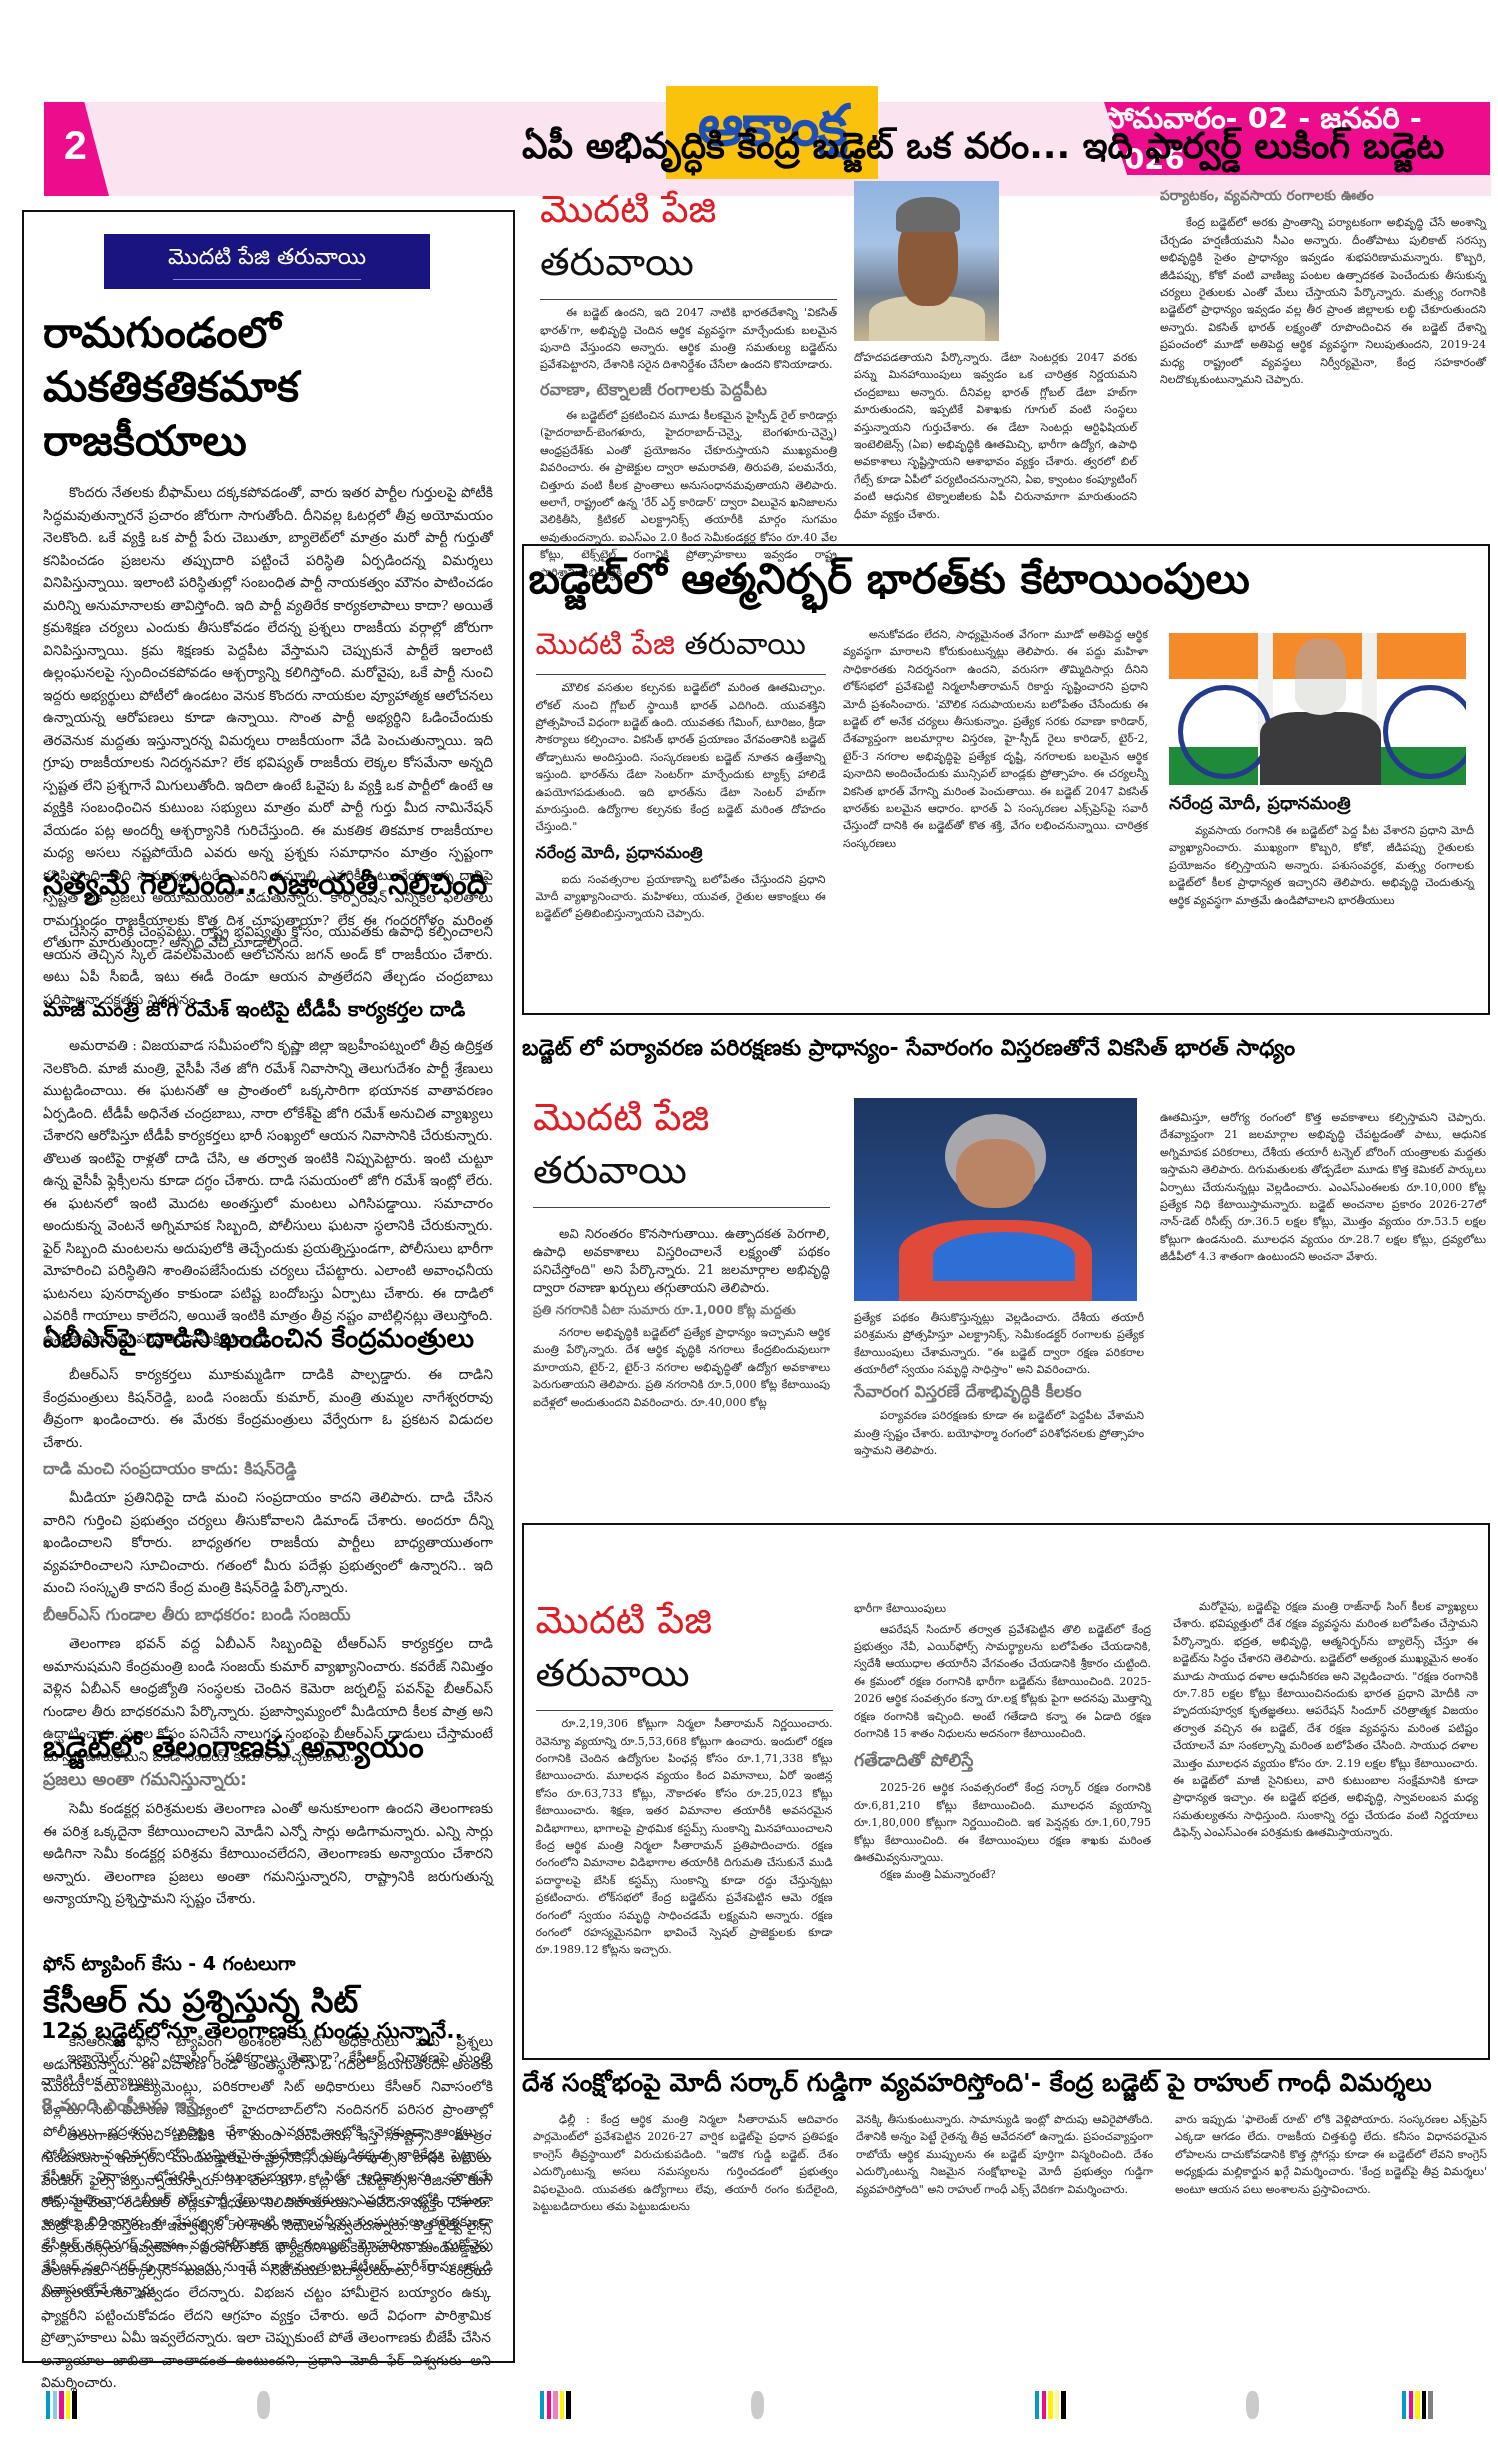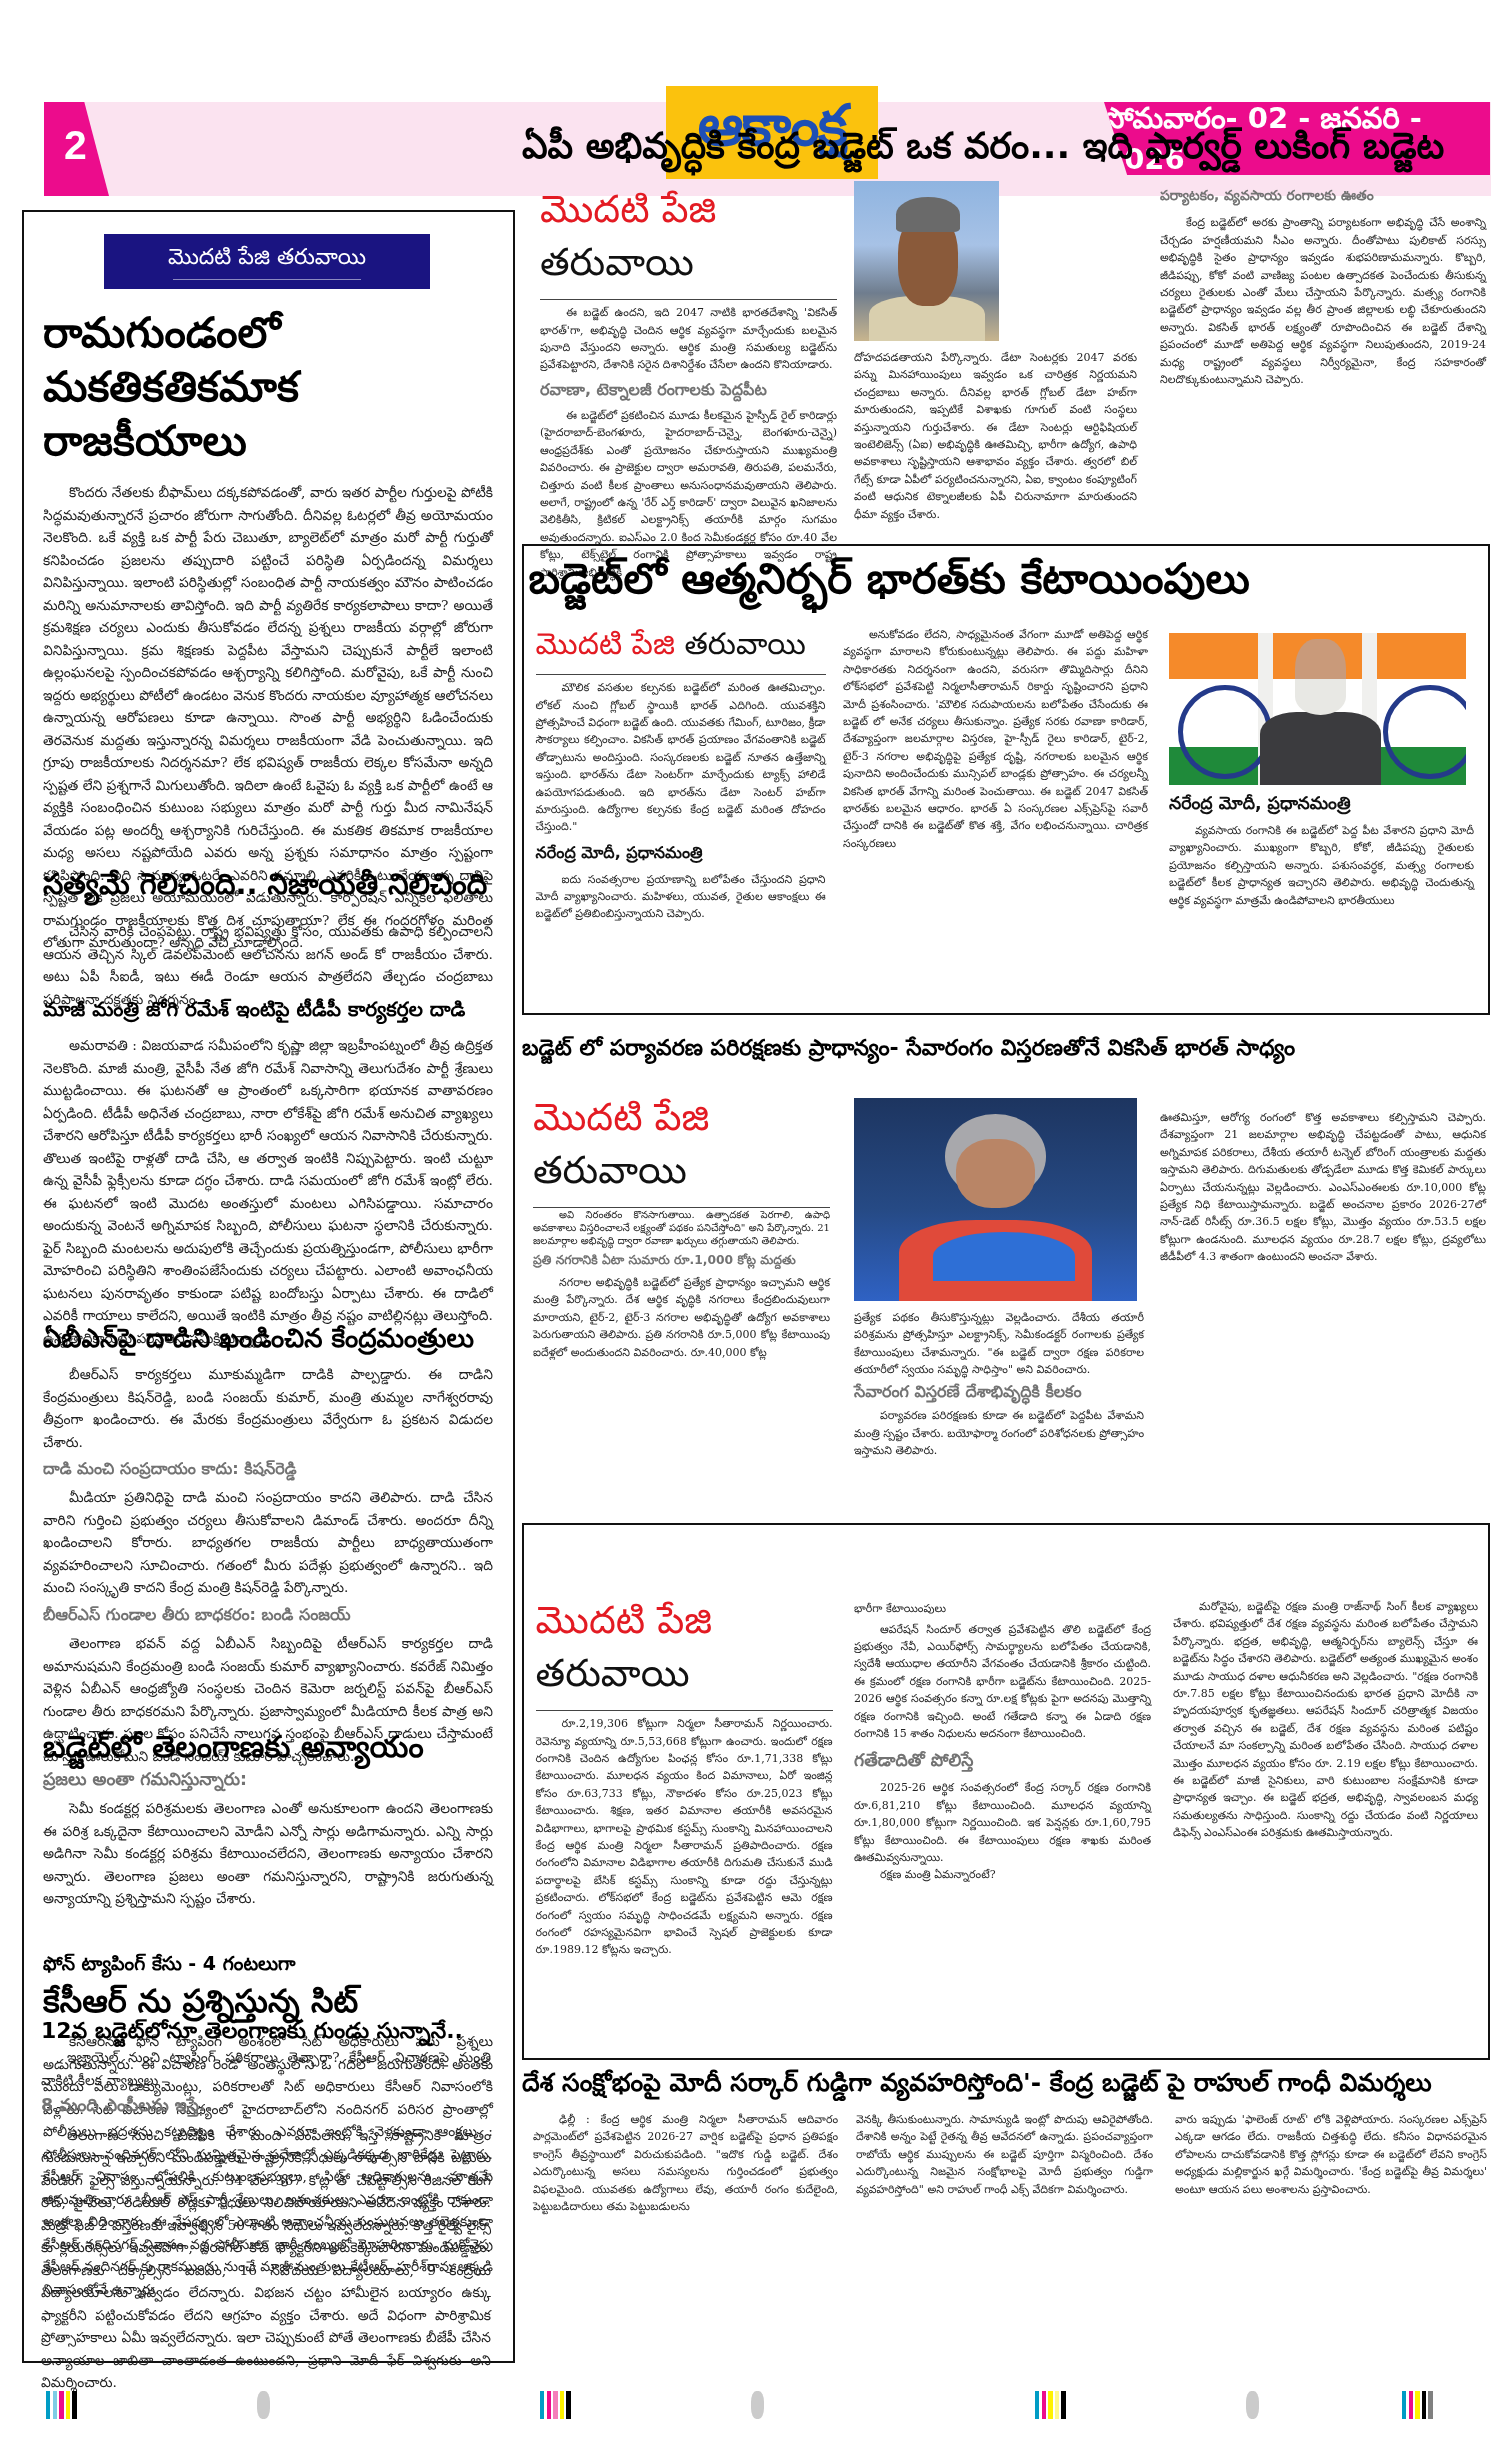--- a/index.html
+++ b/index.html
@@ -172,21 +172,21 @@
   </div>
 </div>
 
 <div>
   <h1 class="col head-xl" style="left:522px; top:1030px; width:968px; font-size:22px; line-height:35px;">బడ్జెట్ లో పర్యావరణ పరిరక్షణకు ప్రాధాన్యం- సేవారంగం విస్తరణతోనే వికసిత్ భారత్ సాధ్యం</h1>
   <div class="col" style="left:533px; top:1095px; width:297px;">
     <div class="continued">
       <span class="red">మొదటి పేజి</span>
       <span>తరువాయి</span>
     </div>
-    <p class="body-text" style="font-size:10px; line-height:13px; margin-top:0;">అవి నిరంతరం కొనసాగుతాయి. ఉత్పాదకత పెరగాలి, ఉపాధి అవకాశాలు విస్తరించాలనే లక్ష్యంతో పథకం పనిచేస్తోంది" అని పేర్కొన్నారు. 21 జలమార్గాల అభివృద్ధి ద్వారా రవాణా ఖర్చులు తగ్గుతాయని తెలిపారు.</p>
+    <p class="body-text" style="font-size:13px; line-height:18px; margin-top:17px;">అవి నిరంతరం కొనసాగుతాయి. ఉత్పాదకత పెరగాలి, ఉపాధి అవకాశాలు విస్తరించాలనే లక్ష్యంతో పథకం పనిచేస్తోంది" అని పేర్కొన్నారు. 21 జలమార్గాల అభివృద్ధి ద్వారా రవాణా ఖర్చులు తగ్గుతాయని తెలిపారు.</p>
     <h3 class="subhead" style="font-size:12.3px; margin-top:5.8px;">ప్రతి నగరానికి ఏటా సుమారు రూ.1,000 కోట్ల మద్దతు</h3>
     <p class="body-text" style="font-size:11px; line-height:17.4px; margin-top:4.4px;">నగరాల అభివృద్ధికి బడ్జెట్‌లో ప్రత్యేక ప్రాధాన్యం ఇచ్చామని ఆర్థిక మంత్రి పేర్కొన్నారు. దేశ ఆర్థిక వృద్ధికి నగరాలు కేంద్రబిందువులుగా మారాయని, టైర్-2, టైర్-3 నగరాల అభివృద్ధితో ఉద్యోగ అవకాశాలు పెరుగుతాయని తెలిపారు. ప్రతి నగరానికి రూ.5,000 కోట్ల కేటాయింపు ఐదేళ్లలో అందుతుందని వివరించారు. రూ.40,000 కోట్ల</p>
   </div>
   <div class="photo photo-fm" style="left:854px; top:1098px; width:283px; height:203px;">
     <div class="fm-saree"></div>
       <div class="fm-mic"></div>
       <div class="fm-hair"></div>
       <div class="fm-face"></div>
   </div>
   <div class="col" style="left:854px; top:1309px; width:290px;">

